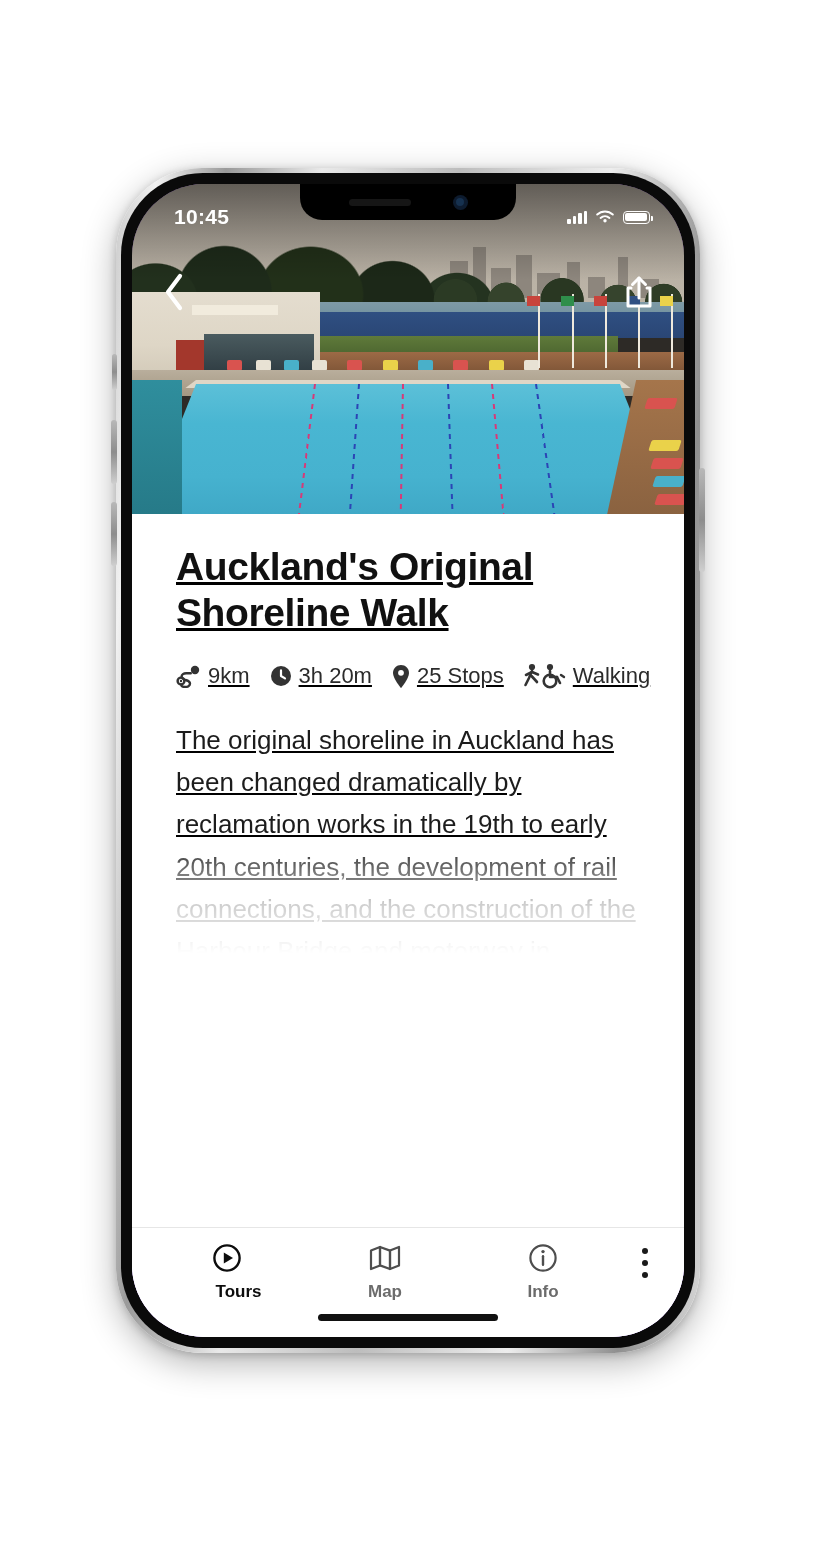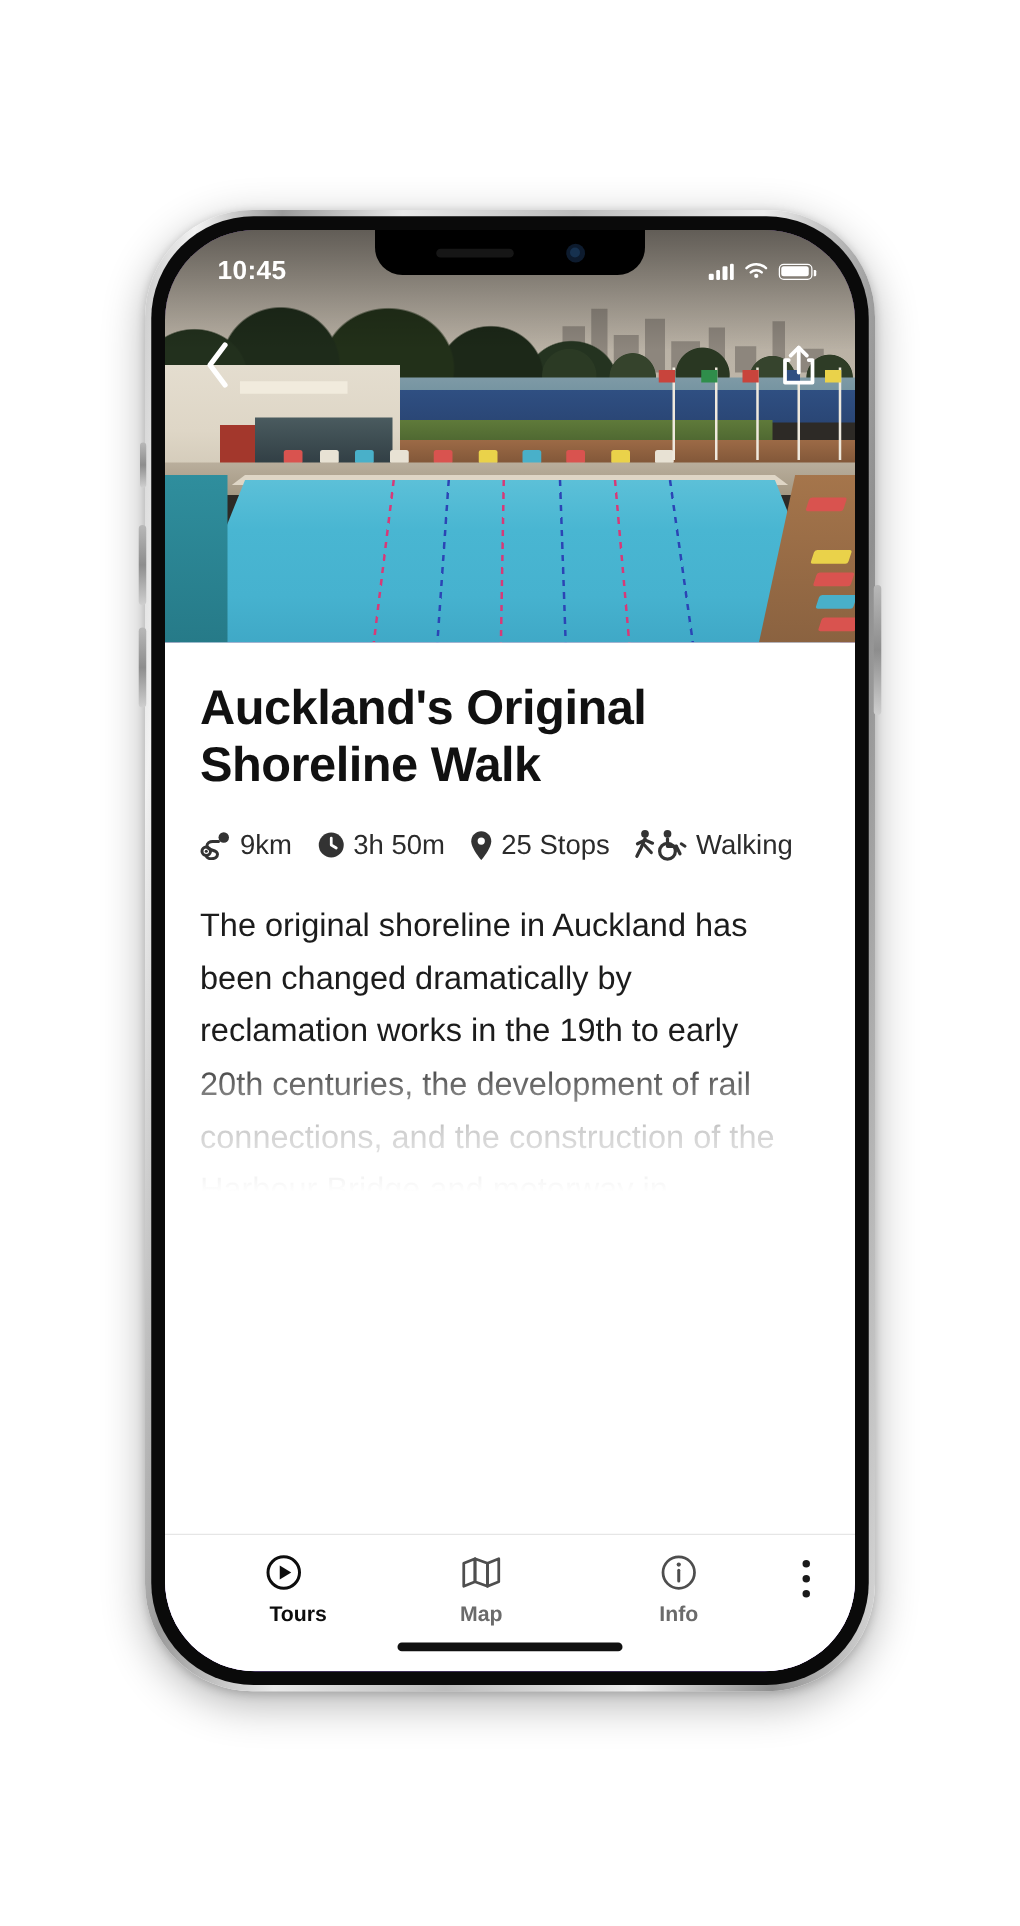--- a/index.html
+++ b/index.html
@@ -118,21 +118,21 @@
   .camera { width:15px; height:15px; border-radius:50%; background:#0d1b2e; position:relative; }
   .camera::after{ content:""; position:absolute; inset:3.5px; border-radius:50%; background:#16314f; }
 
   
   .hero-btn { position:absolute; z-index:7; cursor:pointer; }
   .back-btn { left:22px; top:86px; width:40px; height:44px; display:flex; align-items:center; justify-content:center; }
   .share-btn { right:24px; top:86px; width:42px; height:44px; display:flex; align-items:center; justify-content:center; }
 
   
   .sheet { position:absolute; left:0; top:330px; right:0; bottom:0; background:#fff; z-index:5; }
-  .content { position:absolute; left:0; top:0; right:0; bottom:110px; padding:30px 28px 0 28px; overflow:hidden; }
+  .content { position:absolute; left:0; top:0; right:0; bottom:110px; padding:30px 28px 0 44px; overflow:hidden;text-decoration:underline; }
   h1.title {
     font-size:39px; line-height:1.17; font-weight:700; color:#111;
     letter-spacing:-.4px; max-width:400px;
   }
   .meta { display:flex; align-items:center; gap:19px; margin-top:28px; }
   .meta-item { display:flex; align-items:center; gap:6px; font-size:22px; color:#2b2b2b; }
   .meta-ico { flex:0 0 auto; display:flex; align-items:center; justify-content:center; color:#333; }
 
   .audio-card {
     margin-top:28px; height:96px; display:flex; align-items:stretch;
@@ -328,21 +328,21 @@
                 </span>
                 <span>9km</span>
               </div>
               <div class="meta-item">
                 <span class="meta-ico">
                   <svg width="24" height="24" viewBox="0 0 24 24">
                     <circle cx="12" cy="12" r="10" fill="#333"></circle>
                     <path d="M12 6.4V12l4 2.4" stroke="#fff" stroke-width="2.2" fill="none" stroke-linecap="round" stroke-linejoin="round"></path>
                   </svg>
                 </span>
-                <span>3h 50m</span>
+                <span>3h 20m</span>
               </div>
               <div class="meta-item">
                 <span class="meta-ico">
                   <svg width="20" height="25" viewBox="0 0 20 25">
                     <path d="M10 1c-4.4 0-8 3.5-8 7.9 0 5.8 8 15.1 8 15.1s8-9.3 8-15.1C18 4.5 14.4 1 10 1z" fill="#333"></path>
                     <circle cx="10" cy="8.8" r="2.9" fill="#fff"></circle>
                   </svg>
                 </span>
                 <span>25 Stops</span>
               </div>

